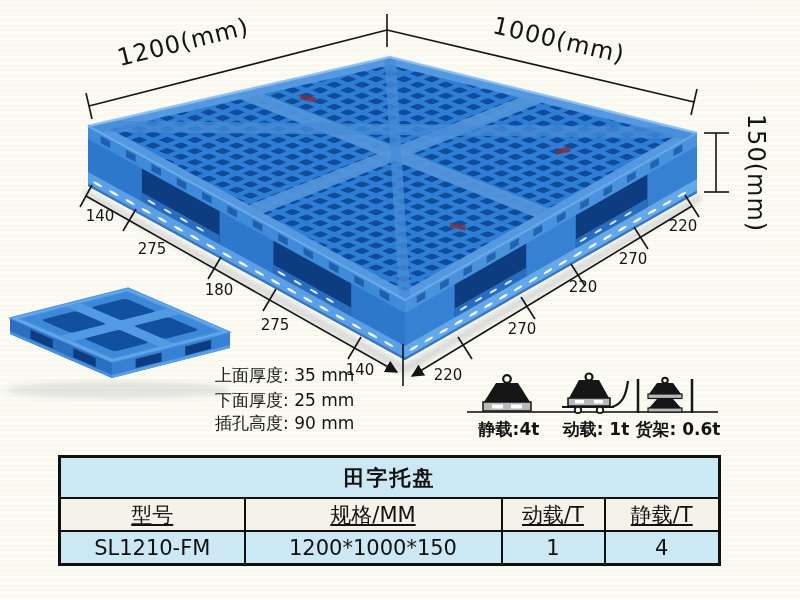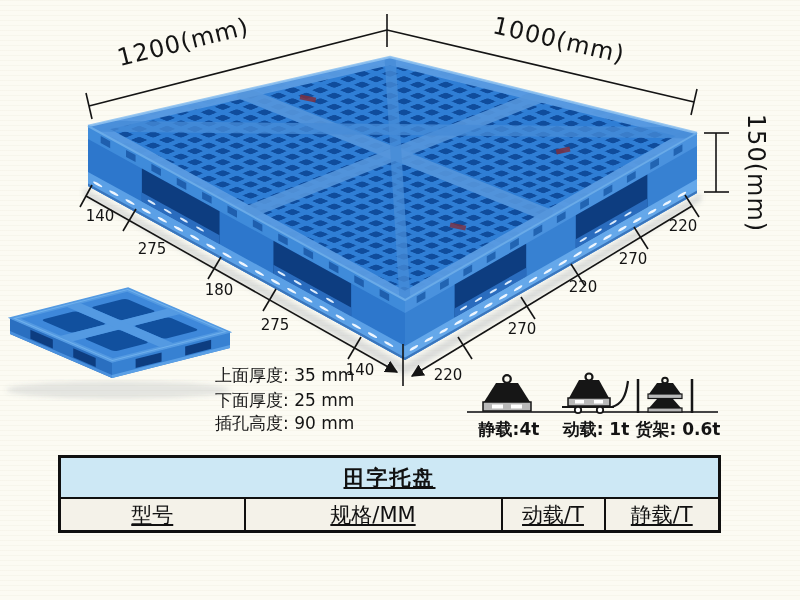--- a/index.html
+++ b/index.html
@@ -19,21 +19,21 @@
   .loadlab{font-size:17px;font-weight:bold;}
   table.spec{
     position:absolute;left:58px;top:455px;width:660px;
     border-collapse:collapse;table-layout:fixed;
     border:3px solid #101010;
   }
   table.spec td{
     border:2px solid #101010;text-align:center;vertical-align:middle;
     padding:0;font-size:21px;color:#111;
   }
-  td.t-title{height:39px;font-size:26px;font-weight:bold;background:#cde8f5;letter-spacing:2px;text-decoration:underline;}
+  td.t-title{height:39px;font-size:26px;font-weight:bold;background:#cde8f5;letter-spacing:2px;}
   td.t-head{height:31px;background:#f4f2e9;font-size:22px;text-decoration:underline;}
   td.t-data{height:31px;background:#cde8f5;font-size:22px;color:#1f3e63;}
 </style>
 </head>
 <body>
 
 <div id="stage">
 
   <svg id="illu" width="800" height="455" viewBox="0 0 800 455">
     <defs>
@@ -234,16 +234,22 @@
     <tbody>
       <tr>
         <td class="t-title" colspan="4">田字托盘</td>
       </tr>
       <tr>
         <td class="t-head">型号</td>
         <td class="t-head">规格/MM</td>
         <td class="t-head">动载/T</td>
         <td class="t-head">静载/T</td>
       </tr>
+      <tr>
+        <td class="t-data">SL1210-FM</td>
+        <td class="t-data">1200*1000*150</td>
+        <td class="t-data">1</td>
+        <td class="t-data">4</td>
+      </tr>
     </tbody>
   </table>
 
 </div>
 
 </body></html>

